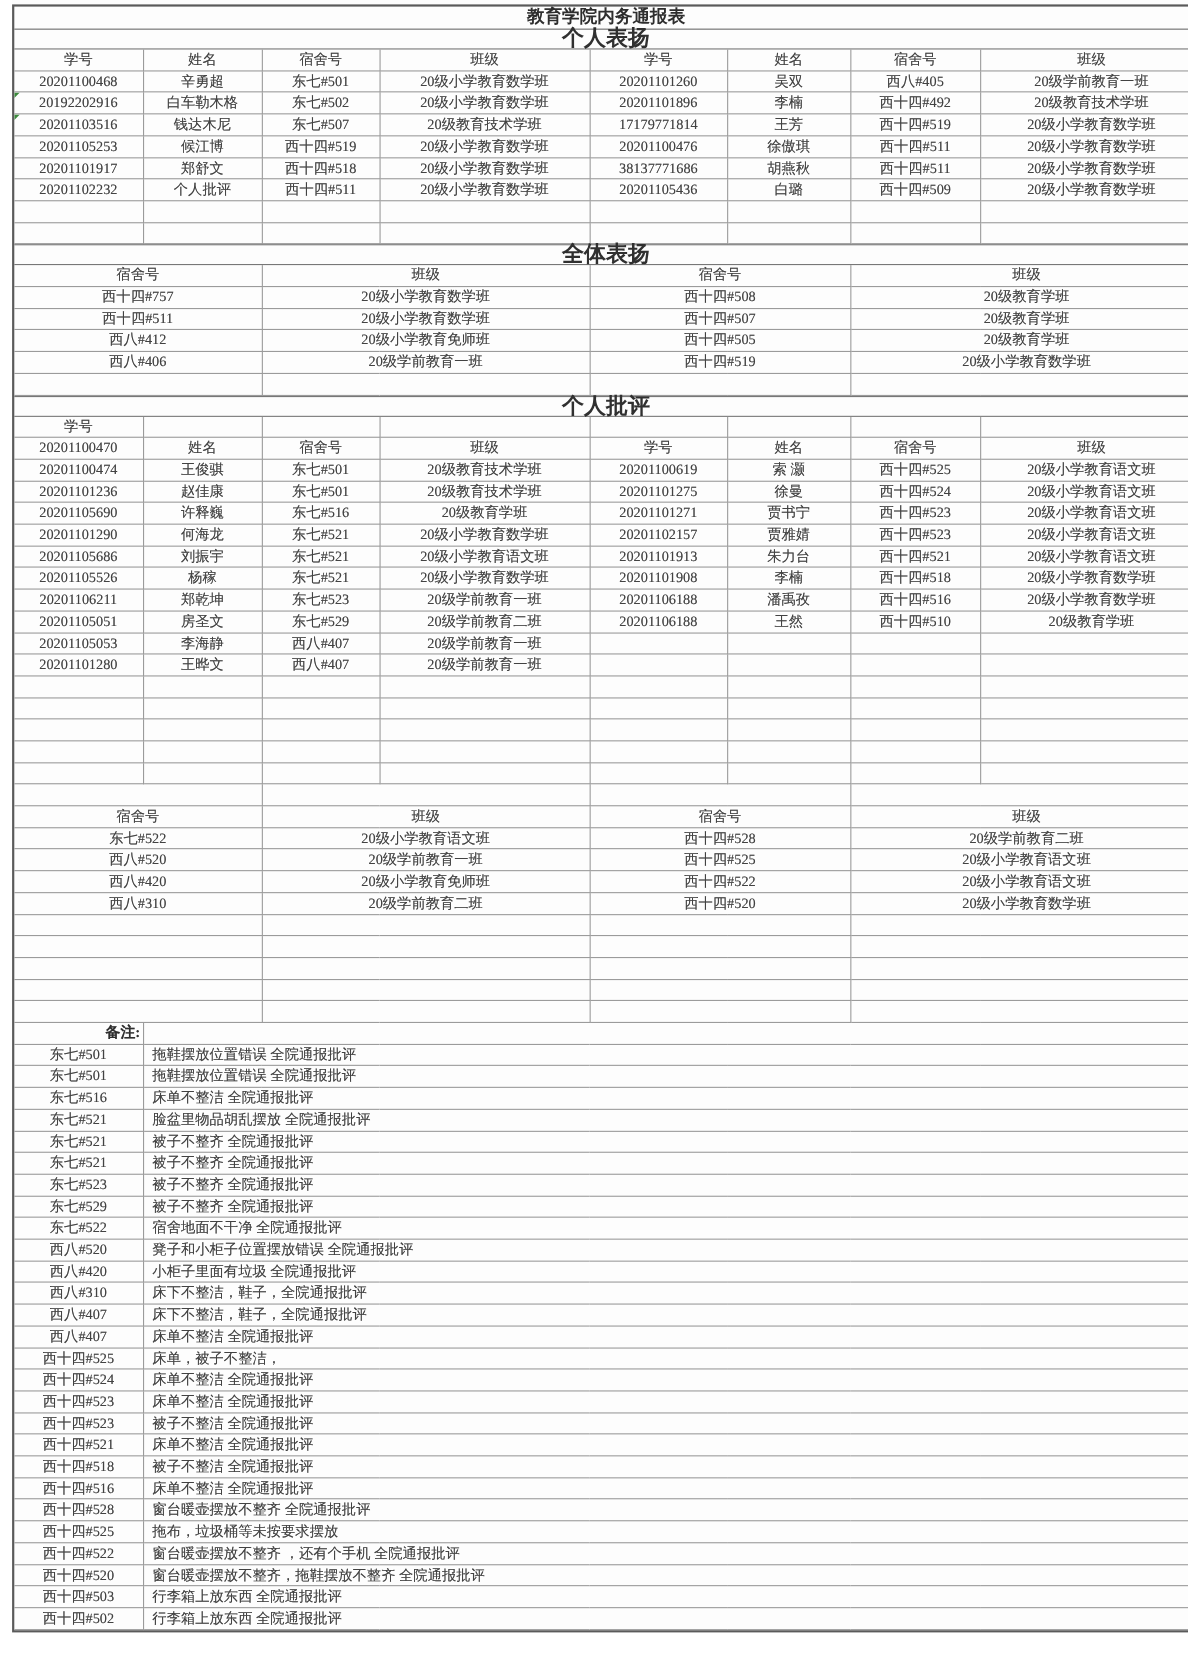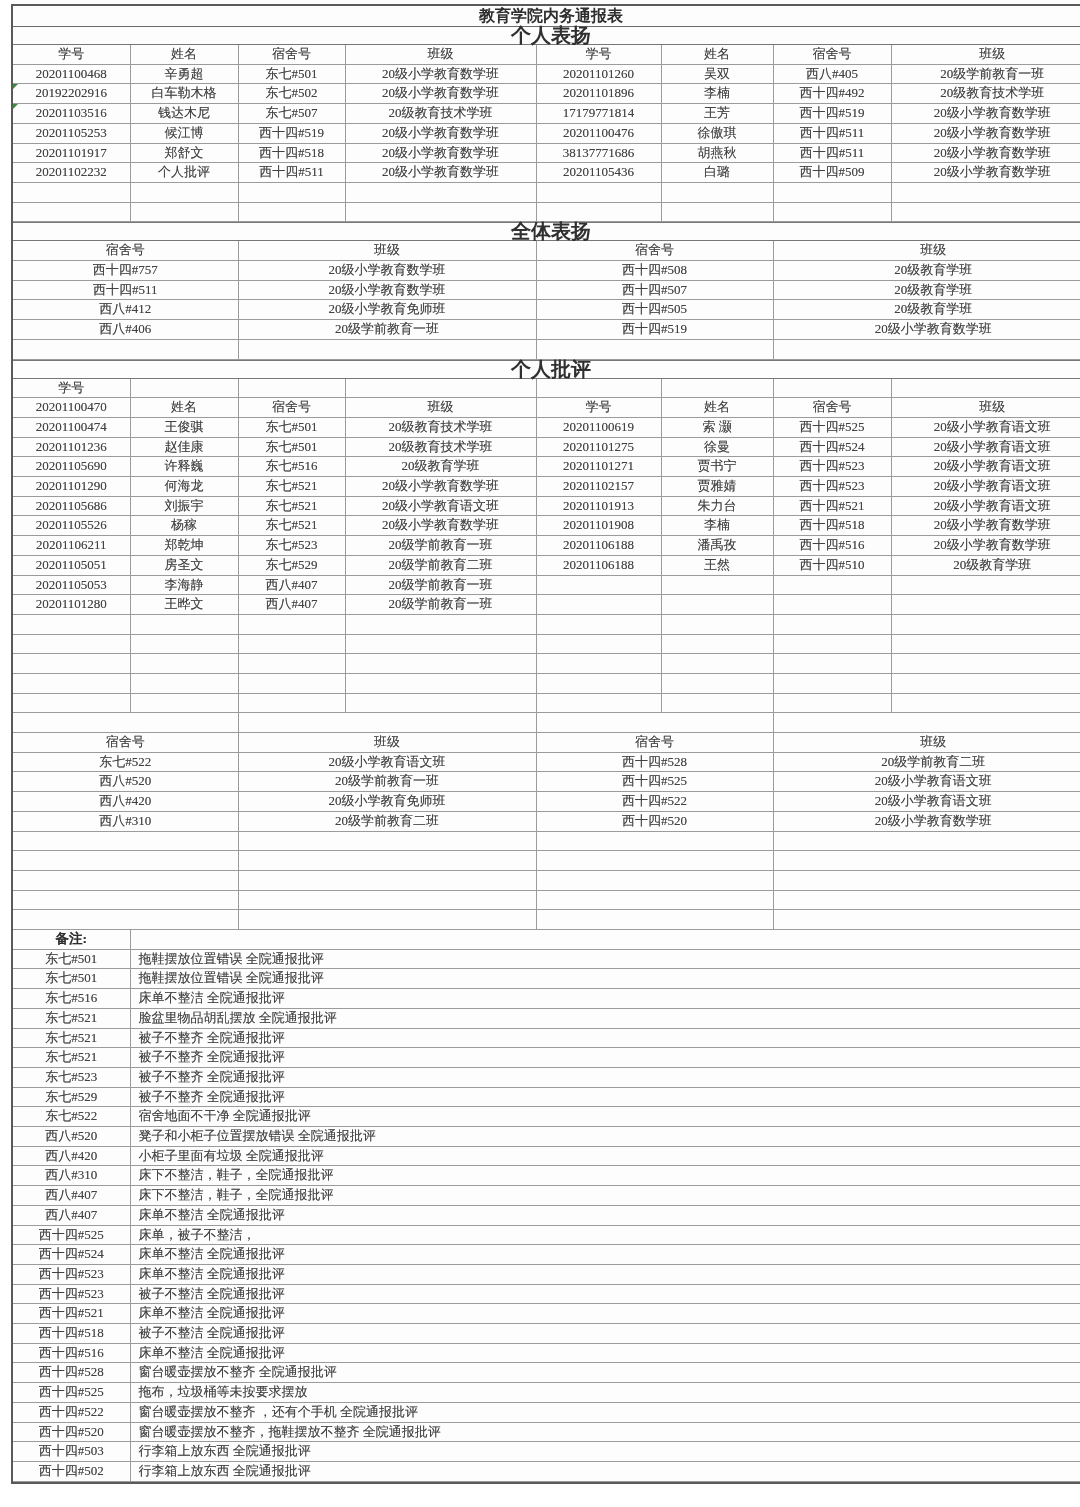--- a/index.html
+++ b/index.html
@@ -15,21 +15,21 @@
   table{width:100%;border-collapse:collapse;table-layout:fixed;}
   td{height:18.7px;line-height:18.7px;padding:0 2px;font-size:13px;
      text-align:center;border:1px solid #9b9b9b;color:#424242;
      white-space:nowrap;overflow:hidden;position:relative;
      text-shadow:0 0 .4px rgba(70,70,70,.5);}
   table{border-top:none;}
   tr:first-child td{border-top:none;}
   td:first-child{border-left:none;}
   td:last-child{border-right:none;}
   #remarks td:nth-child(2){text-align:left;padding-left:8px;}
-  #remarks .lbl{font-weight:bold;font-size:13.5px;color:#2e2e2e;}
+  #remarks .lbl{font-weight:bold;font-size:13.5px;color:#2e2e2e;text-align:right;}
   .tri{position:absolute;top:0;left:0;width:0;height:0;
        border-top:5px solid #3c8a3c;border-right:5px solid transparent;}
 </style>
 </head>
 <body>
 
 <div class="sheet">
   <div class="frame">
 
     <div class="doc-title">教育学院内务通报表</div>

